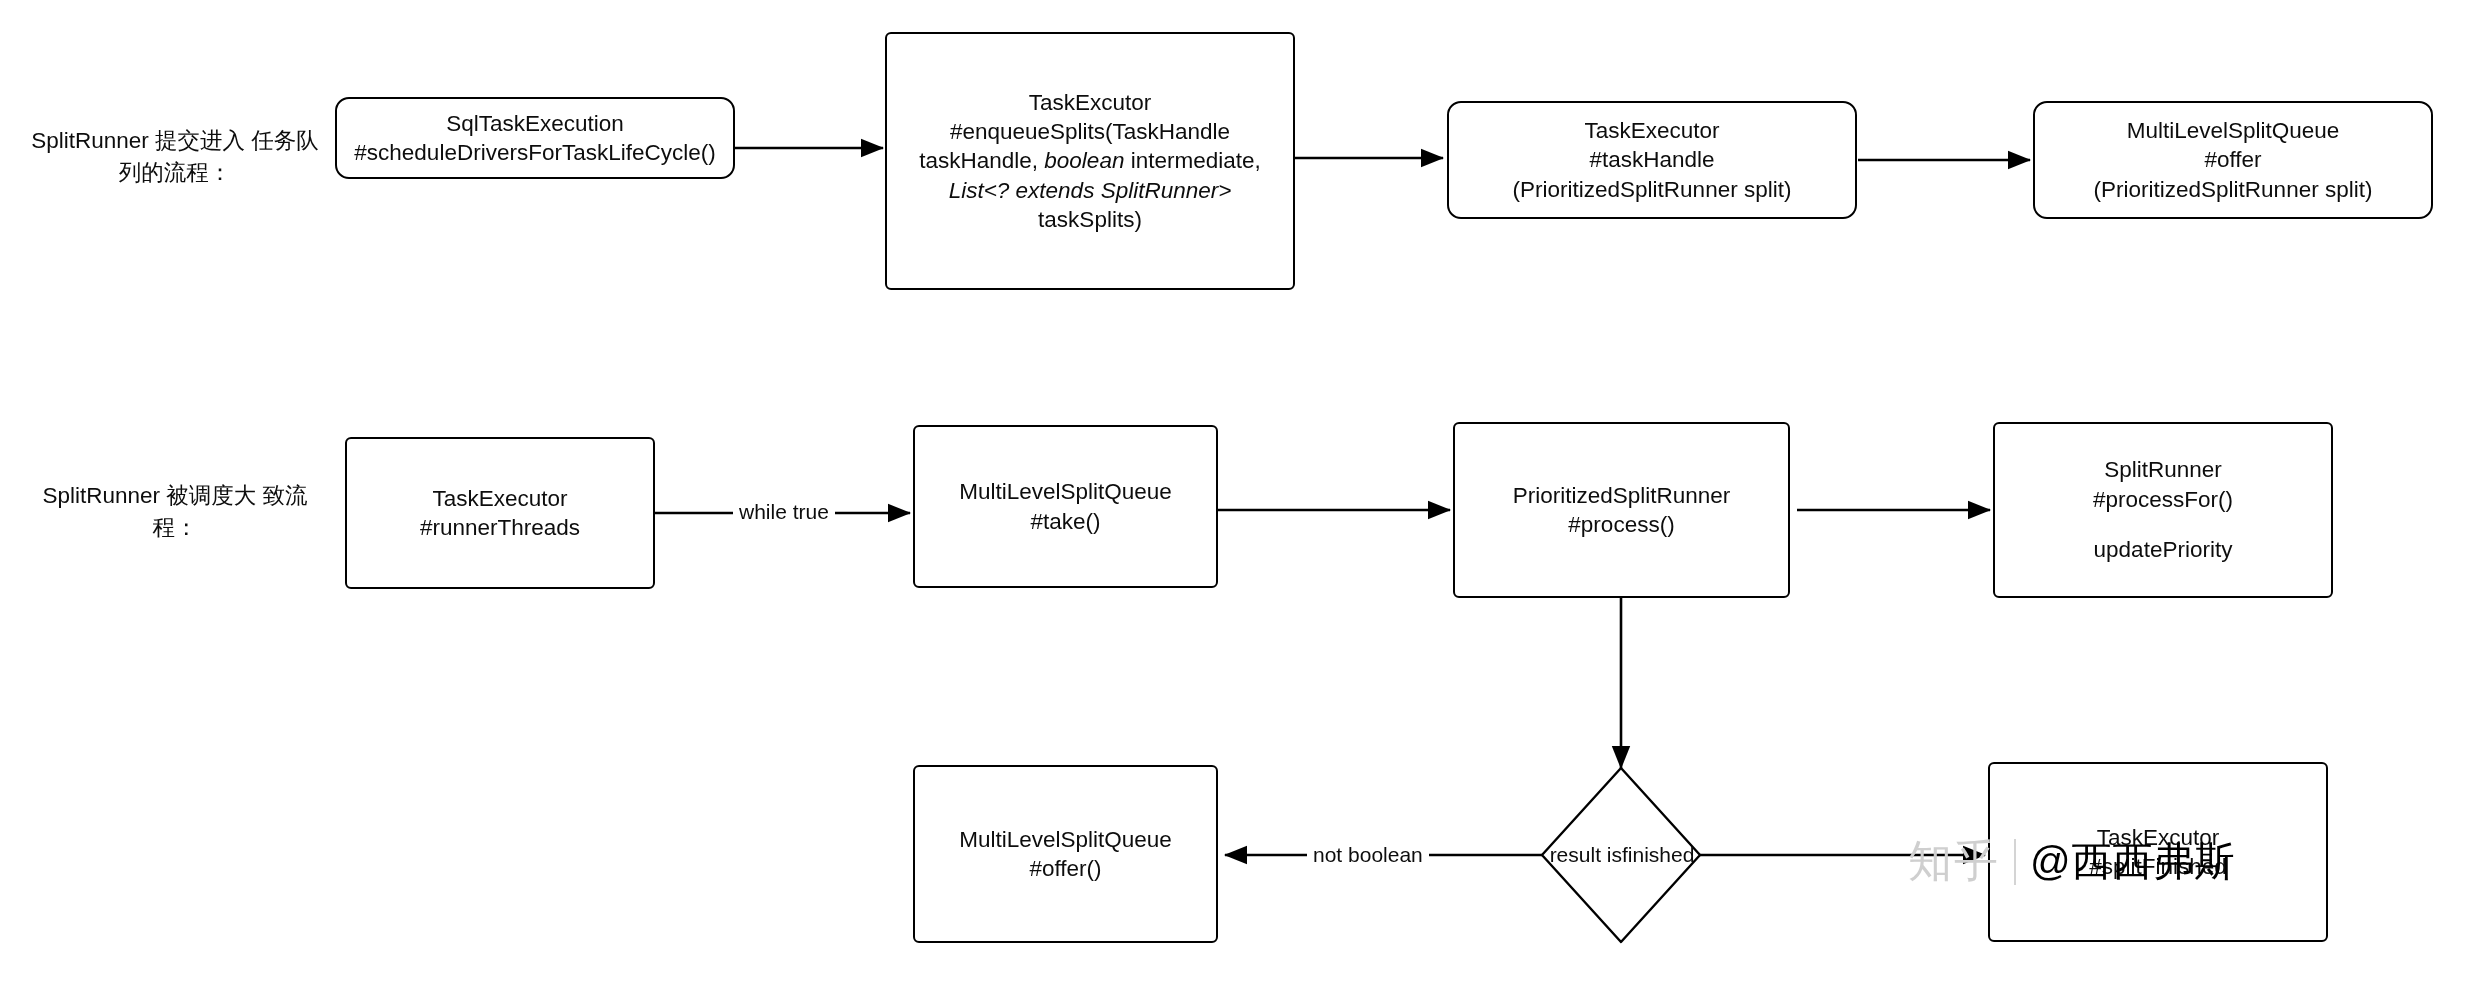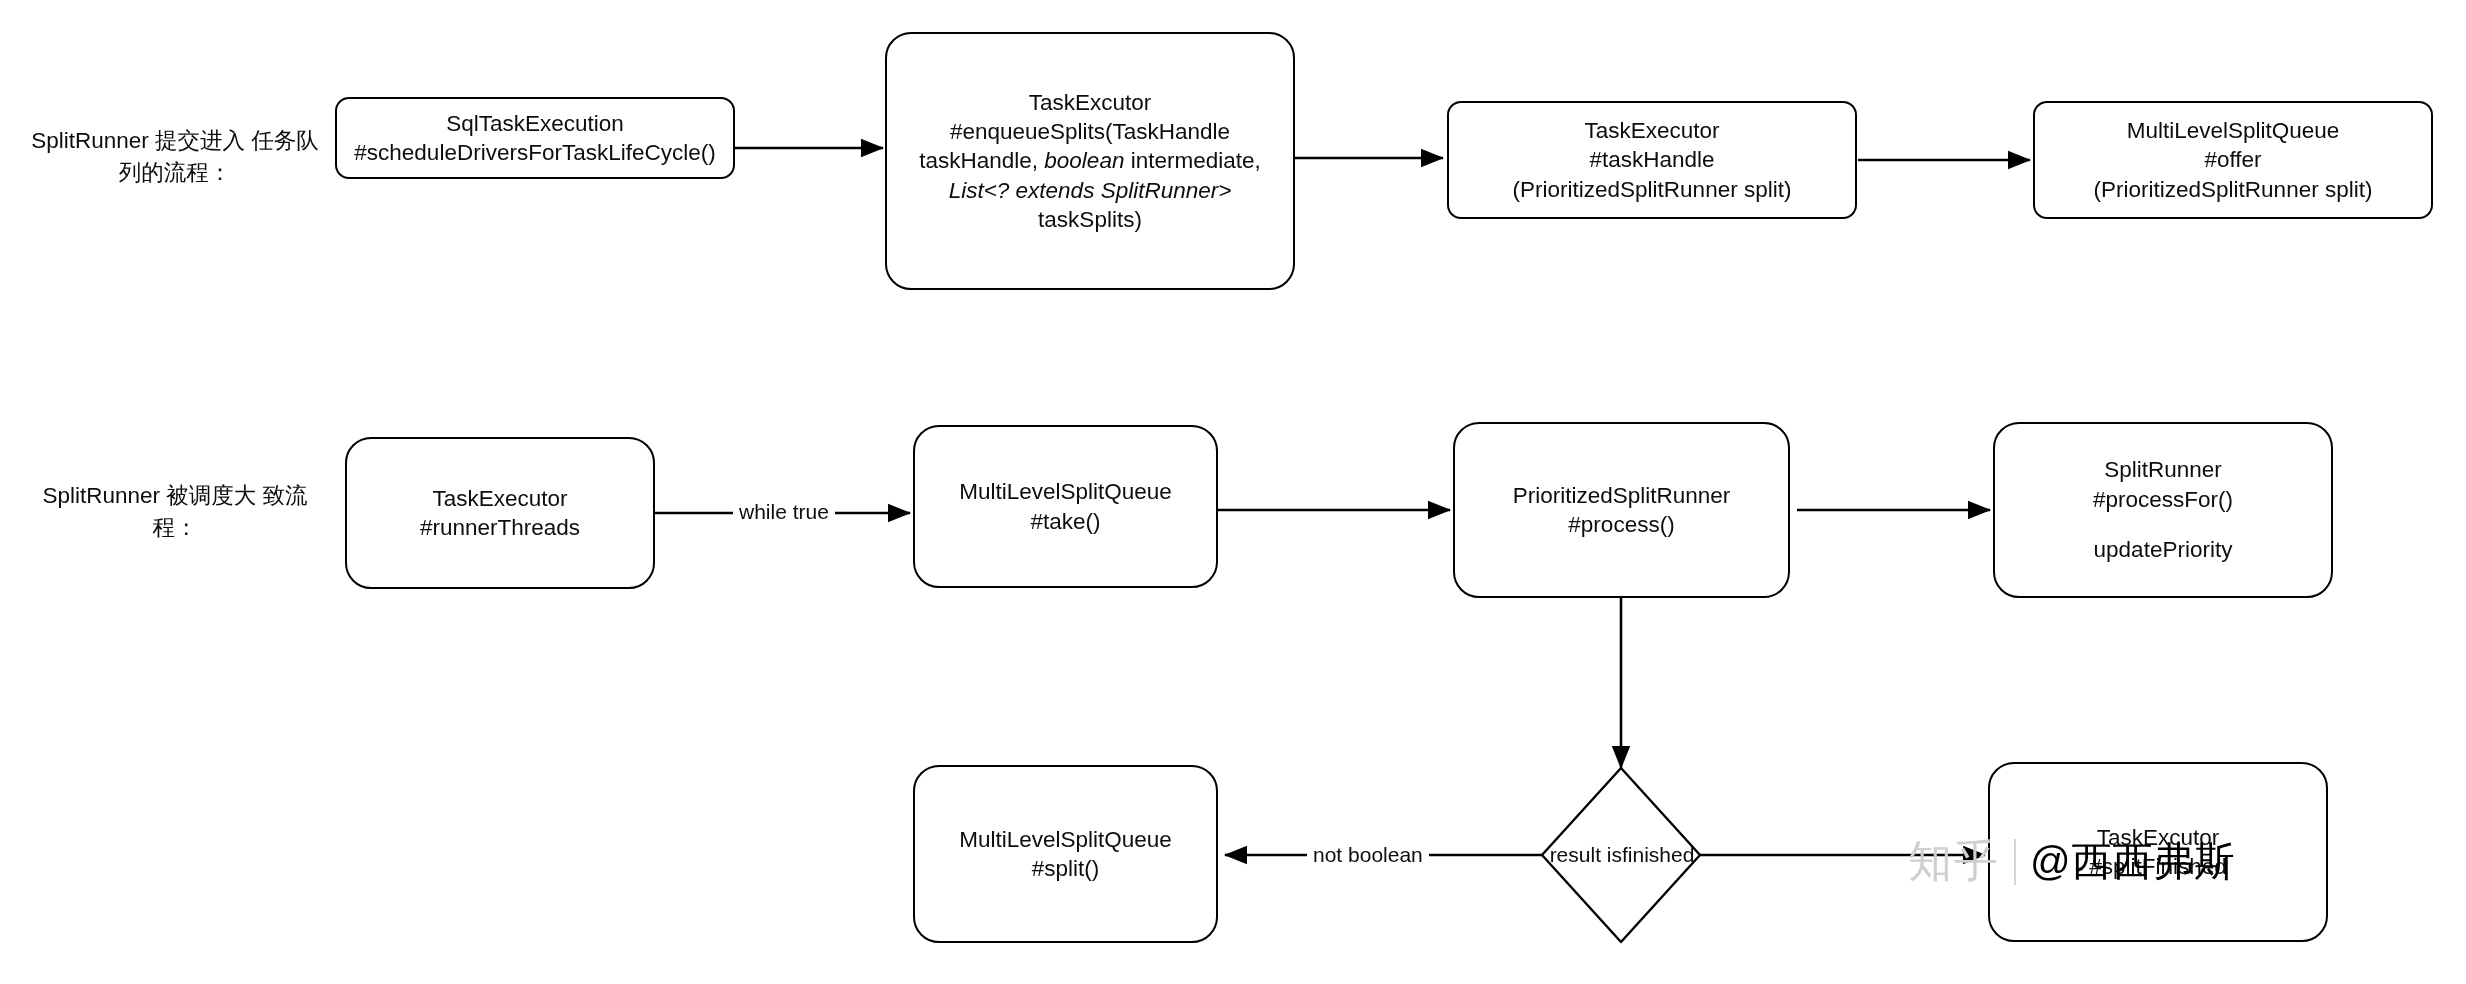--- a/index.html
+++ b/index.html
@@ -41,21 +41,21 @@
   }
   .node .ln {
     display: block;
     white-space: nowrap;
   }
   .node .blankline {
     display: block;
     height: 0.95em;
   }
   .r-sm { border-radius: 14px; }
-  .r-lg { border-radius: 26px; }
+  .r-lg { border-radius: 6px; }
   .f22 { font-size: 22.5px; }
   .ital { font-style: italic; }
 
   .rowlabel {
     position: absolute;
     text-align: center;
     font-size: 22.5px;
     line-height: 1.42;
     color: #0d0d0d;
     z-index: 3;
@@ -203,21 +203,21 @@
 
   <div class="node r-lg f22" style="left:1993px; top:422px; width:340px; height:176px;">
     <span class="ln">SplitRunner</span>
     <span class="ln">#processFor()</span>
     <span class="blankline"></span>
     <span class="ln">updatePriority</span>
   </div>
 
   <div class="node r-lg f22" style="left:913px; top:765px; width:305px; height:178px;">
     <span class="ln">MultiLevelSplitQueue</span>
-    <span class="ln">#split()</span>
+    <span class="ln">#offer()</span>
   </div>
 
   <div class="edgelabel" style="left:1307px; top:843px;">
     <span>not boolean</span>
   </div>
 
   <div class="diamond" style="left:1542px; top:768px; width:160px; height:175px;">
     <div class="dlabel">
       <span class="ln">result is</span>
       <span class="ln">finished</span>

